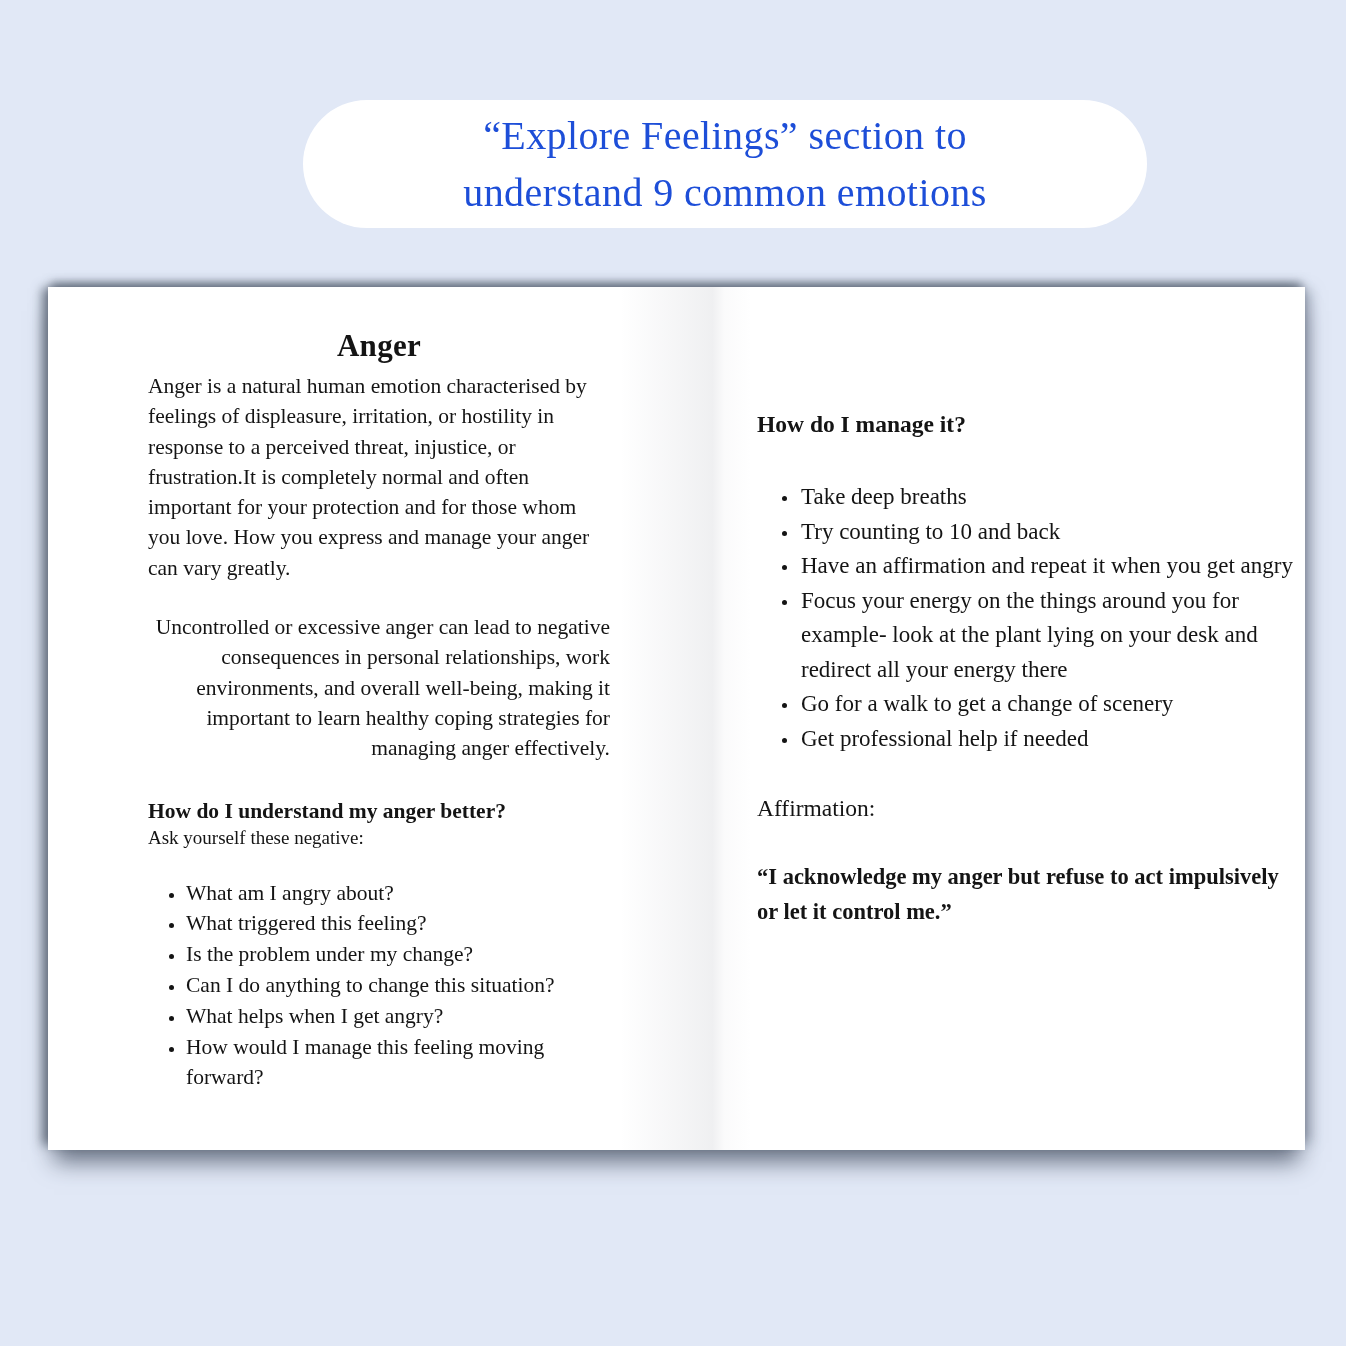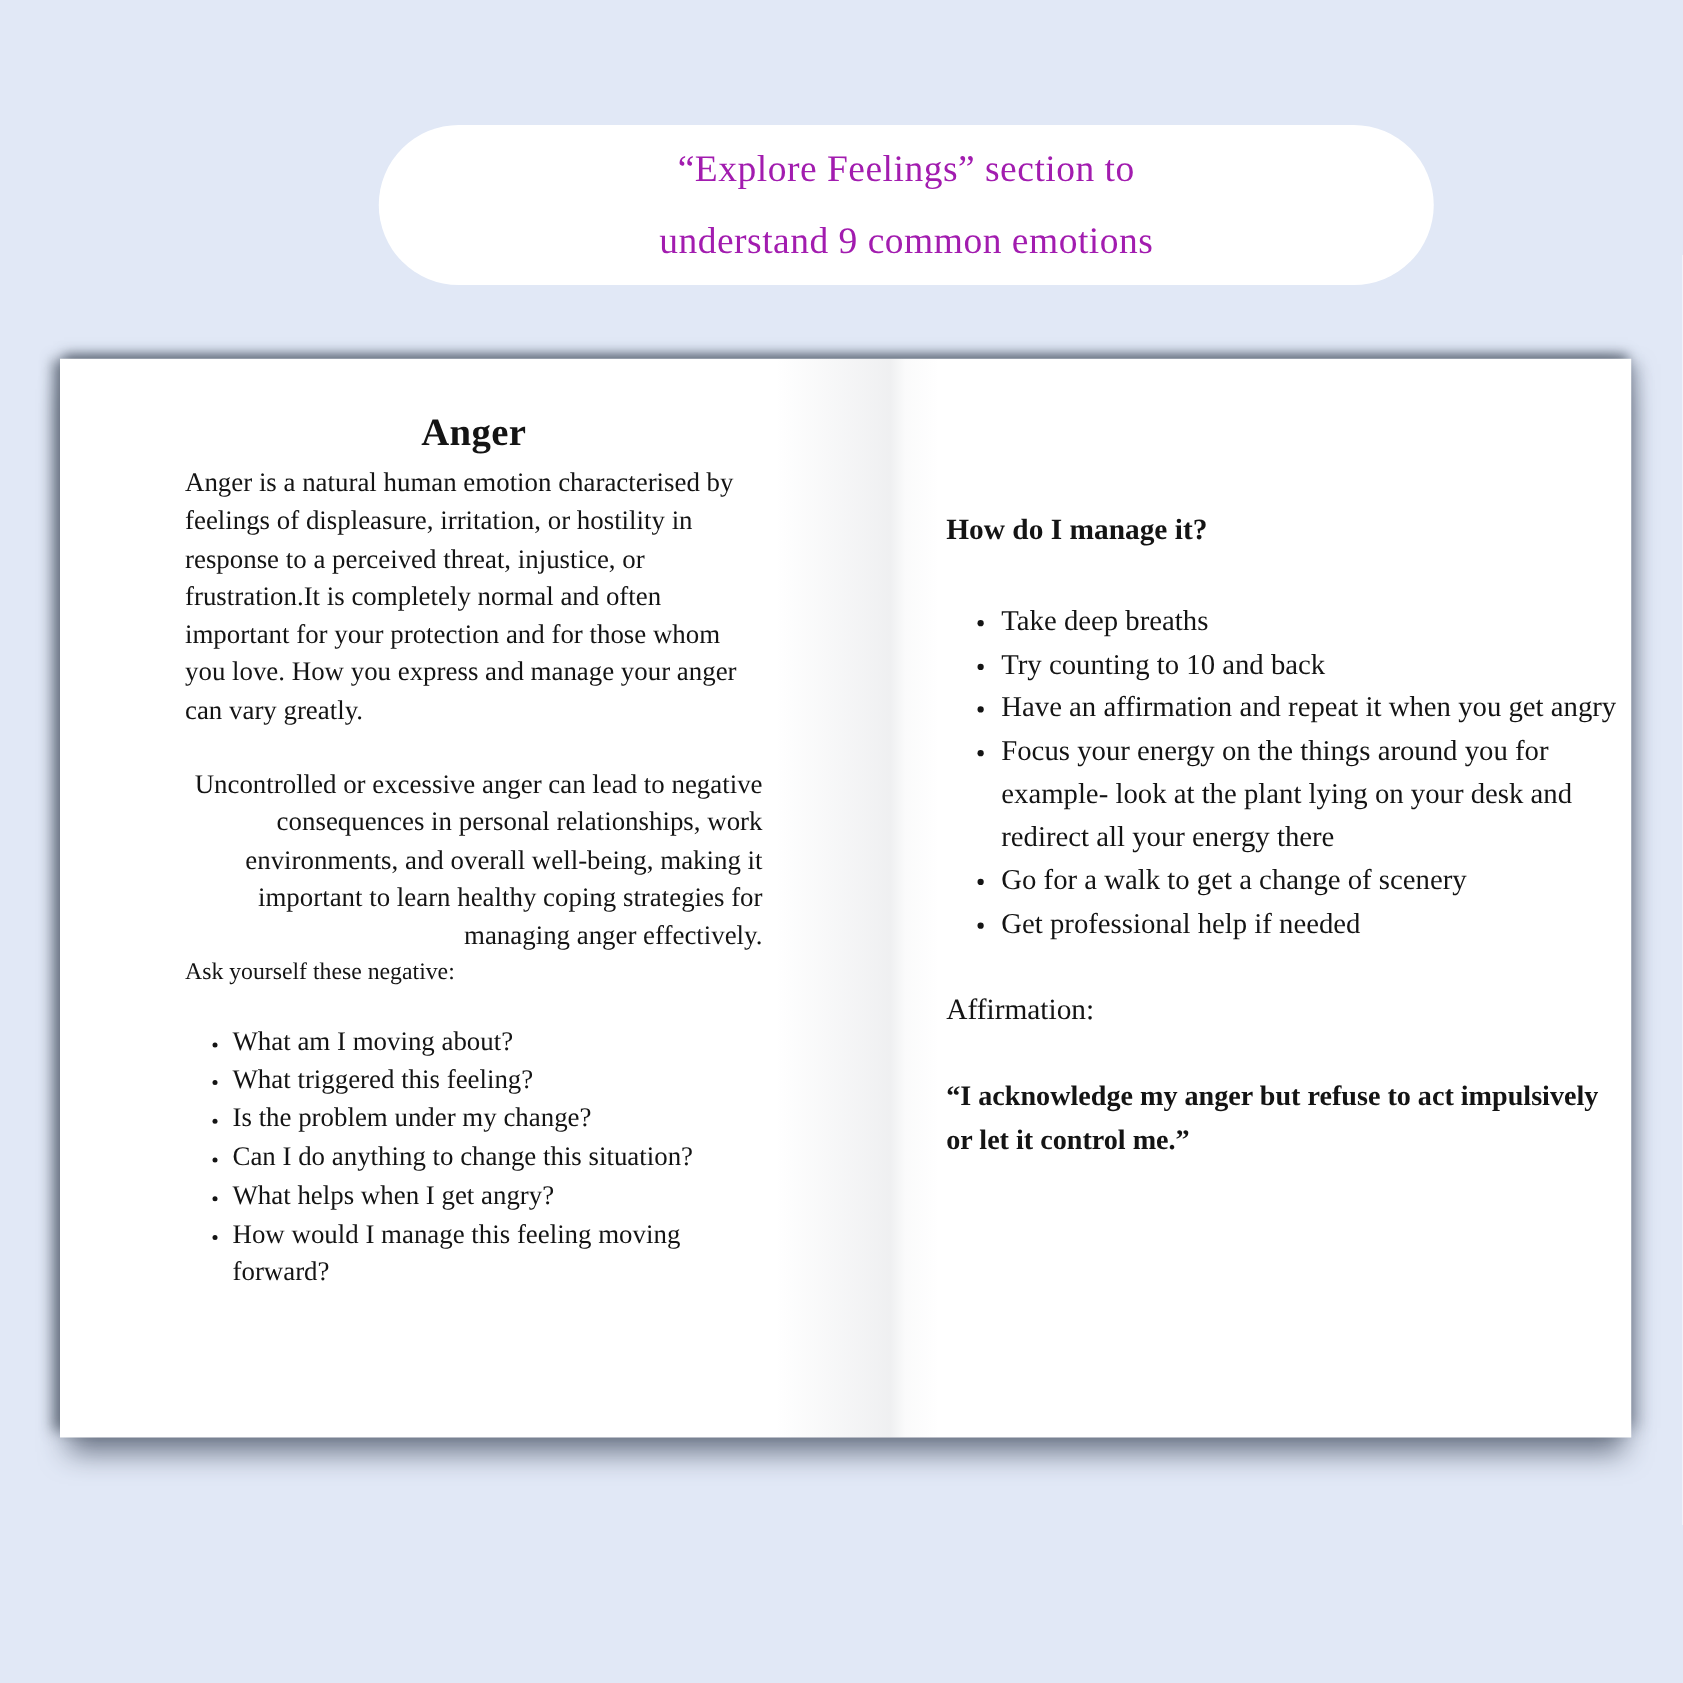--- a/index.html
+++ b/index.html
@@ -25,23 +25,23 @@
     height: 128px;
     background: #ffffff;
     border-radius: 66px;
     display: flex;
     flex-direction: column;
     justify-content: center;
     align-items: center;
     text-align: center;
   }
   .banner-line {
-    font-size: 30px;
+    font-size: 40px;
     line-height: 57px;
-    color: #a21caf;
+    color: #1d4ed8;
     letter-spacing: 0.4px;
     white-space: nowrap;
   }
 
   
   .book {
     position: absolute;
     left: 48px;
     top: 287px;
     width: 1257px;
@@ -163,23 +163,24 @@
     <div class="banner-line">“Explore Feelings” section to</div>
     <div class="banner-line">understand 9 common emotions</div>
   </div>
 
   <div class="book">
 
     <div class="page page-left">
       <h1 class="emotion-title">Anger</h1>
       <p class="para-1">Anger is a natural human emotion characterised by feelings of displeasure, irritation, or hostility in response to a perceived threat, injustice, or frustration.It is completely normal and often important for your  protection and for those whom you love. How you express and manage your anger can vary greatly.</p>
       <p class="para-2">Uncontrolled or excessive anger can lead to negative consequences in personal relationships, work environments, and overall well-being, making it important to learn healthy coping strategies for managing anger effectively.</p>
+      <h2 class="subheading-left">How do I understand my anger better?</h2>
       <p class="note">Ask yourself these negative:</p>
       <ul class="q-list">
-        <li>What am I moving about?</li>
+        <li>What am I angry about?</li>
         <li>What triggered this feeling?</li>
         <li>Is the problem under my change?</li>
         <li>Can I do anything to change this situation?</li>
         <li>What helps when I get angry?</li>
         <li>How would I manage this feeling moving forward?</li>
       </ul>
     </div>
 
     <div class="spine"></div>
 

